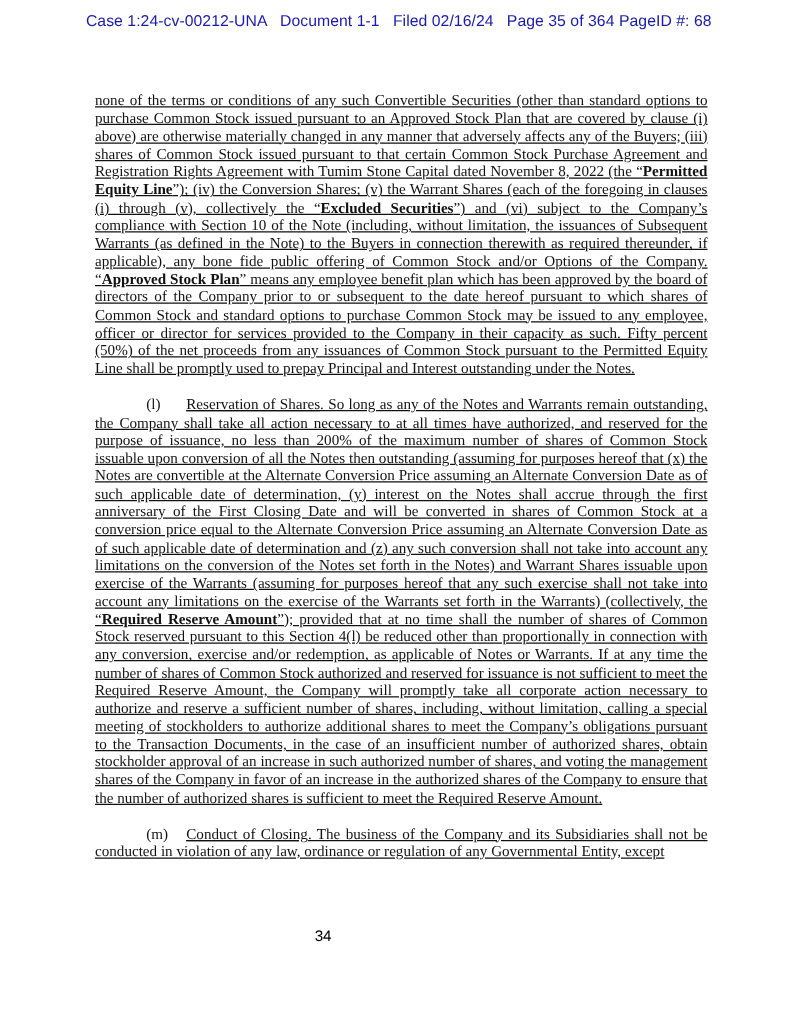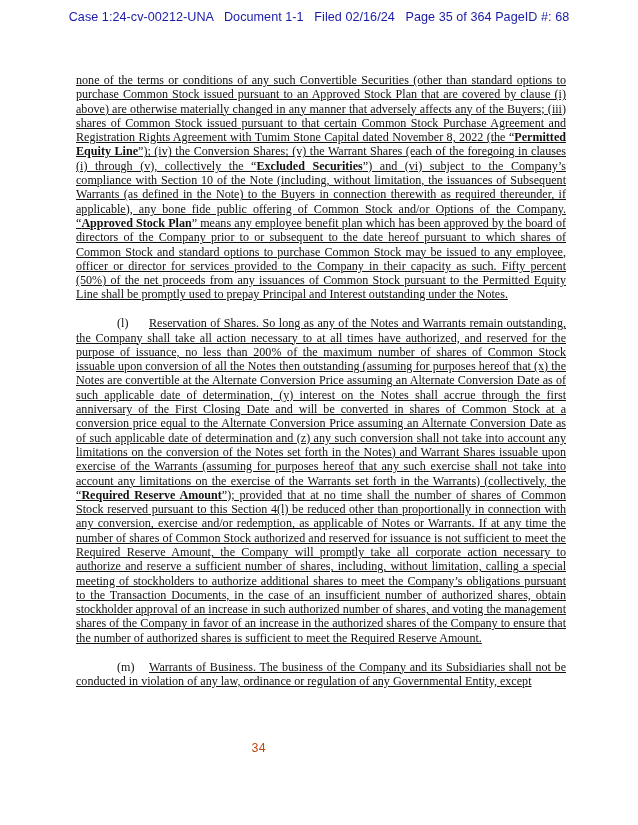--- a/index.html
+++ b/index.html
@@ -56,37 +56,37 @@
     }
     .b {
       font-weight: bold;
     }
     .page-number {
       position: absolute;
       top: 742px;
       left: 0;
       width: 517px;
       text-align: center;
-      font-family: Liberation Mono, monospace;
+      font-family: Liberation Sans, sans-serif;
       font-size: 12.2px;
-      color: #c2410c;
+      color: #000000;
     }
   </style>
 </head>
 <body>
 
 <div class="filing-header">Case 1:24-cv-00212-UNA   Document 1-1   Filed 02/16/24   Page 35 of 364 PageID #: 68</div>
 
 <div class="page-body">
 
   <p><span>none of the terms or conditions of any such Convertible Securities (other than standard options to purchase Common Stock issued pursuant to an Approved Stock Plan that are covered by clause (i) above) are otherwise materially changed in any manner that adversely affects any of the Buyers; (iii) shares of Common Stock issued pursuant to that certain Common Stock Purchase Agreement and Registration Rights Agreement with Tumim Stone Capital dated November 8, 2022 (the “</span><span class="b">Permitted Equity Line</span><span>”); (iv) the Conversion Shares; (v) the Warrant Shares (each of the foregoing in clauses (i) through (v), collectively the “</span><span class="b">Excluded Securities</span><span>”) and (vi) subject to the Company’s compliance with Section 10 of the Note (including, without limitation, the issuances of Subsequent Warrants (as defined in the Note) to the Buyers in connection therewith as required thereunder, if applicable), any bone fide public offering of Common Stock and/or Options of the Company. “</span><span class="b">Approved Stock Plan</span><span>” means any employee benefit plan which has been approved by the board of directors of the Company prior to or subsequent to the date hereof pursuant to which shares of Common Stock and standard options to purchase Common Stock may be issued to any employee, officer or director for services provided to the Company in their capacity as such.  Fifty percent (50%) of the net proceeds from any issuances of Common Stock pursuant to the Permitted Equity Line shall be promptly used to prepay Principal and Interest outstanding under the Notes.</span></p>
 
   <div class="para-gap"></div>
 
   <p><span class="indent"></span><span class="sec-num">(l)</span><span class="u">Reservation of Shares</span><span>. So long as any of the Notes and Warrants remain outstanding, the Company shall take all action necessary to at all times have authorized, and reserved for the purpose of issuance, no less than 200% of the maximum number of shares of Common Stock issuable upon conversion of all the Notes then outstanding (assuming for purposes hereof that (x) the Notes are convertible at the Alternate Conversion Price assuming an Alternate Conversion Date as of such applicable date of determination, (y) interest on the Notes shall accrue through the first anniversary of the First Closing Date and will be converted in shares of Common Stock at a conversion price equal to the Alternate Conversion Price assuming an Alternate Conversion Date as of such applicable date of determination and (z) any such conversion shall not take into account any limitations on the conversion of the Notes set forth in the Notes) and Warrant Shares issuable upon exercise of the Warrants (assuming for purposes hereof that any such exercise shall not take into account any limitations on the exercise of the Warrants set forth in the Warrants) (collectively, the “</span><span class="b">Required Reserve Amount</span><span>”); provided that at no time shall the number of shares of Common Stock reserved pursuant to this Section 4(l) be reduced other than proportionally in connection with any conversion, exercise and/or redemption, as applicable of Notes or Warrants. If at any time the number of shares of Common Stock authorized and reserved for issuance is not sufficient to meet the Required Reserve Amount, the Company will promptly take all corporate action necessary to authorize and reserve a sufficient number of shares, including, without limitation, calling a special meeting of stockholders to authorize additional shares to meet the Company’s obligations pursuant to the Transaction Documents, in the case of an insufficient number of authorized shares, obtain stockholder approval of an increase in such authorized number of shares, and voting the management shares of the Company in favor of an increase in the authorized shares of the Company to ensure that the number of authorized shares is sufficient to meet the Required Reserve Amount.</span></p>
 
   <div class="para-gap"></div>
 
-  <p><span class="indent"></span><span class="sec-num">(m)</span><span class="u">Warrants of Business</span><span>. The business of the Company and its Subsidiaries shall not be conducted in violation of any law, ordinance or regulation of any Governmental Entity, except</span></p>
+  <p><span class="indent"></span><span class="sec-num">(m)</span><span class="u">Conduct of Closing</span><span>. The business of the Company and its Subsidiaries shall not be conducted in violation of any law, ordinance or regulation of any Governmental Entity, except</span></p>
 
 </div>
 
 <div class="page-number">34</div>
 
 </body></html>

